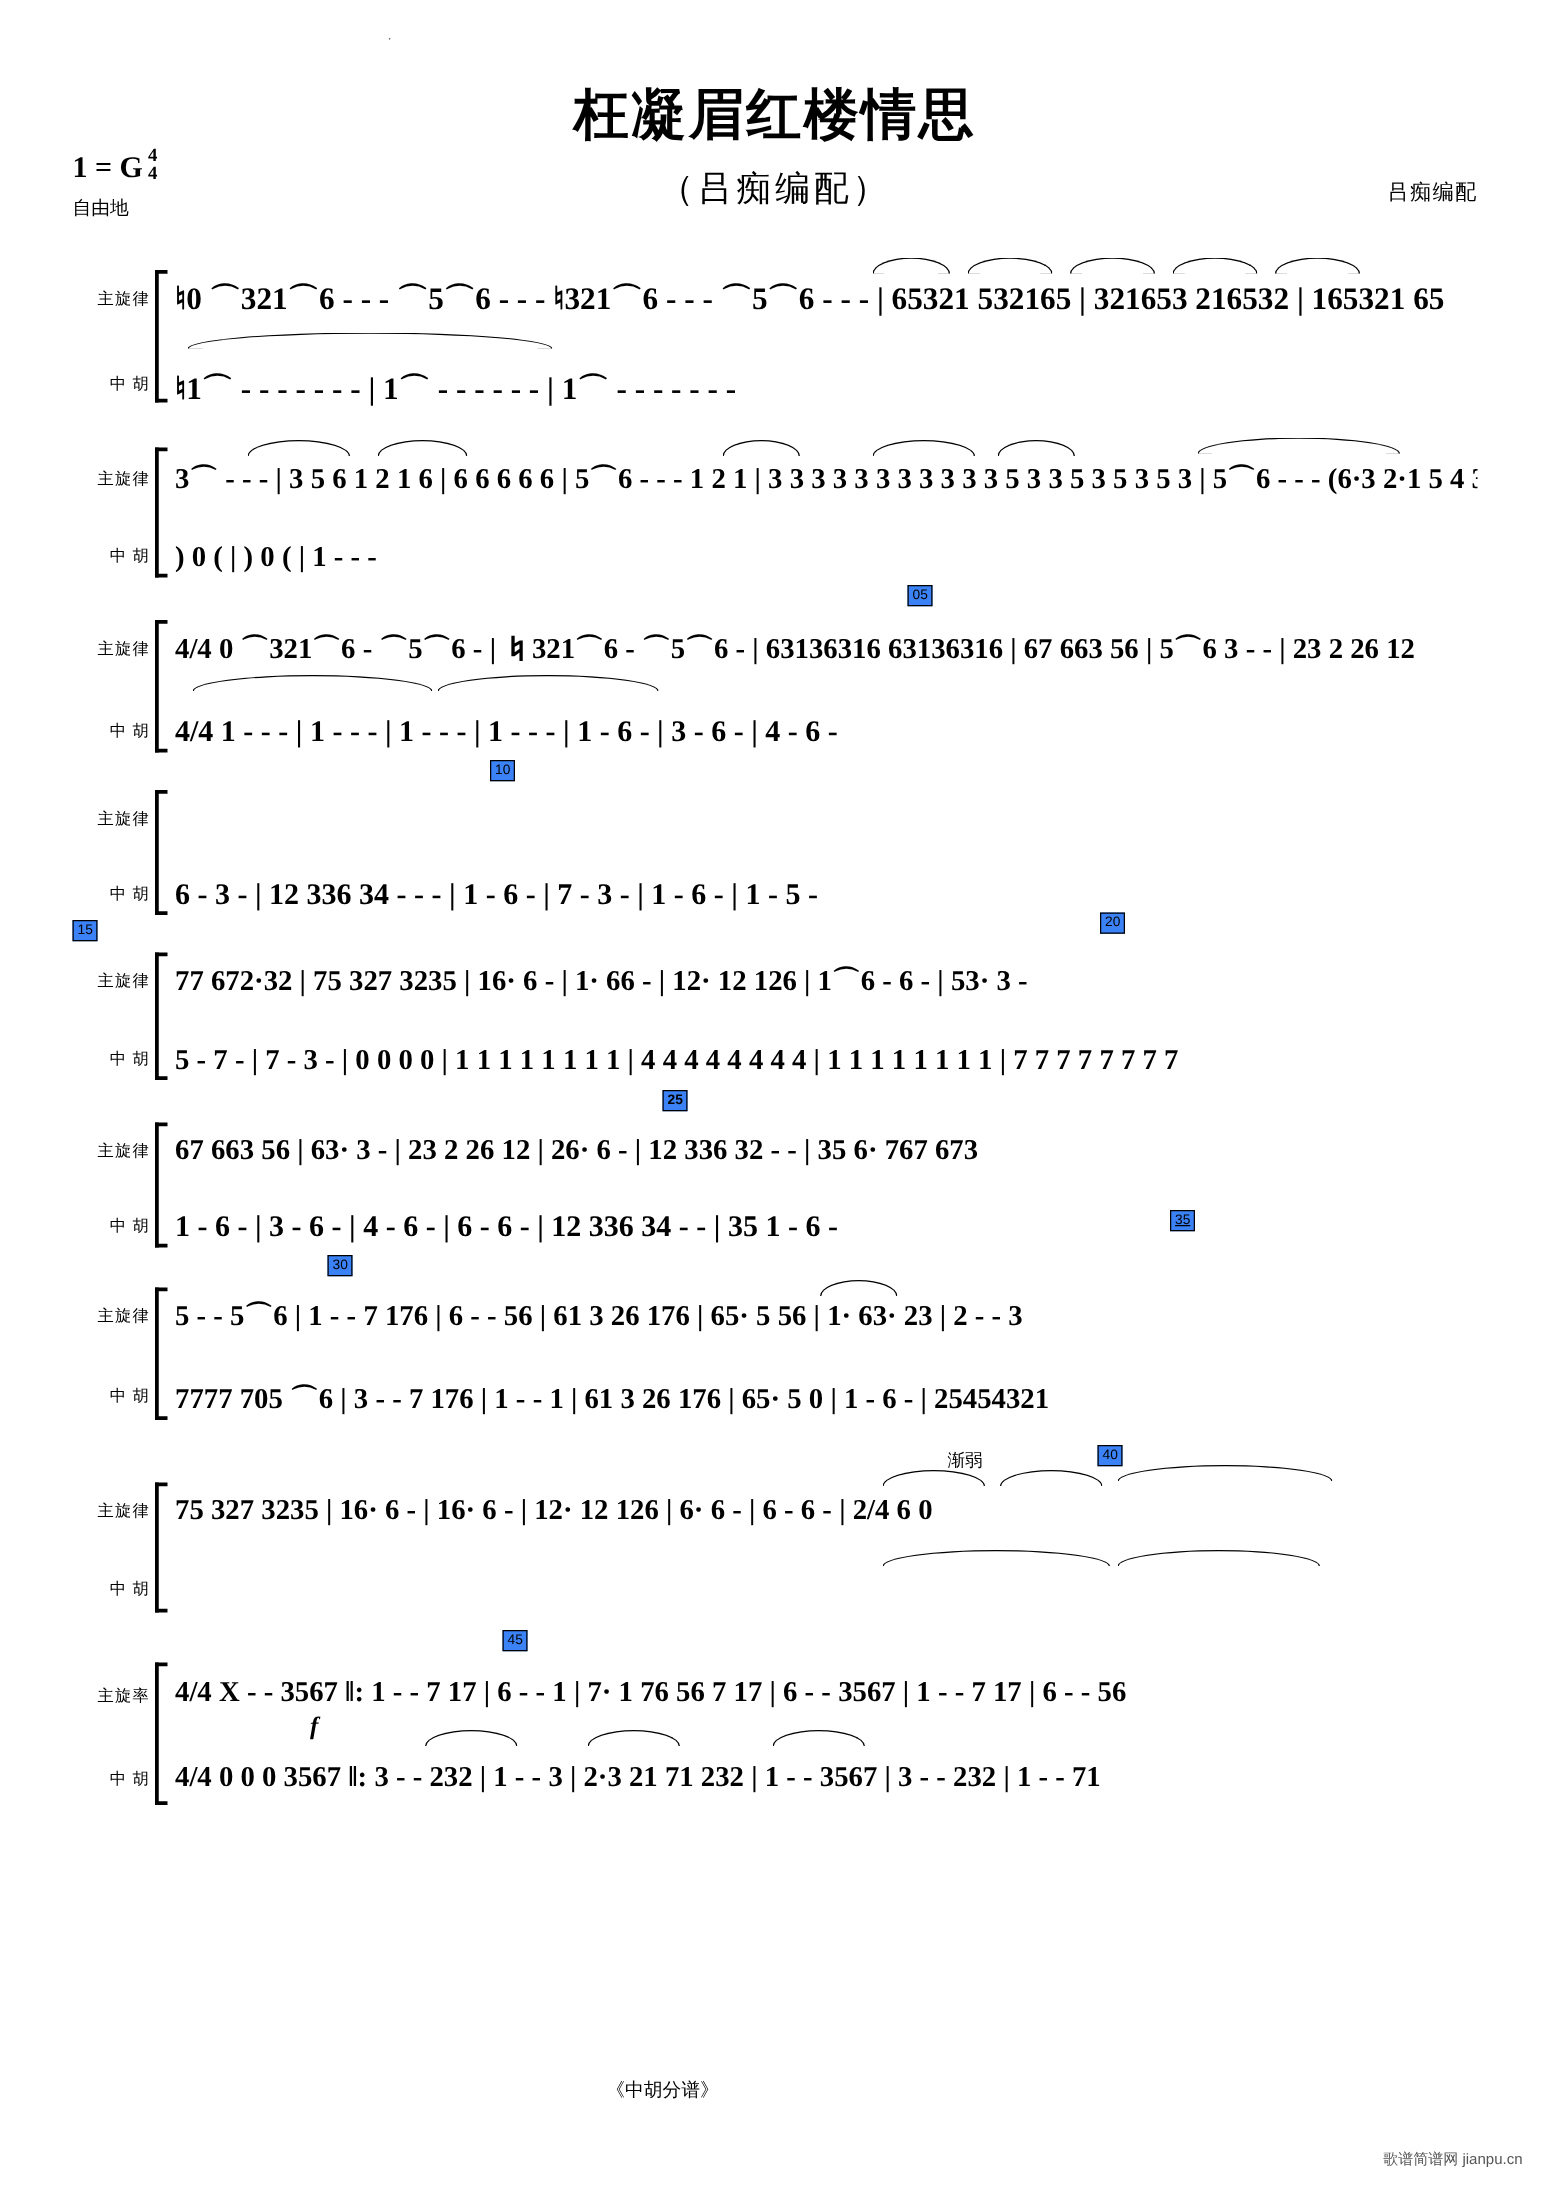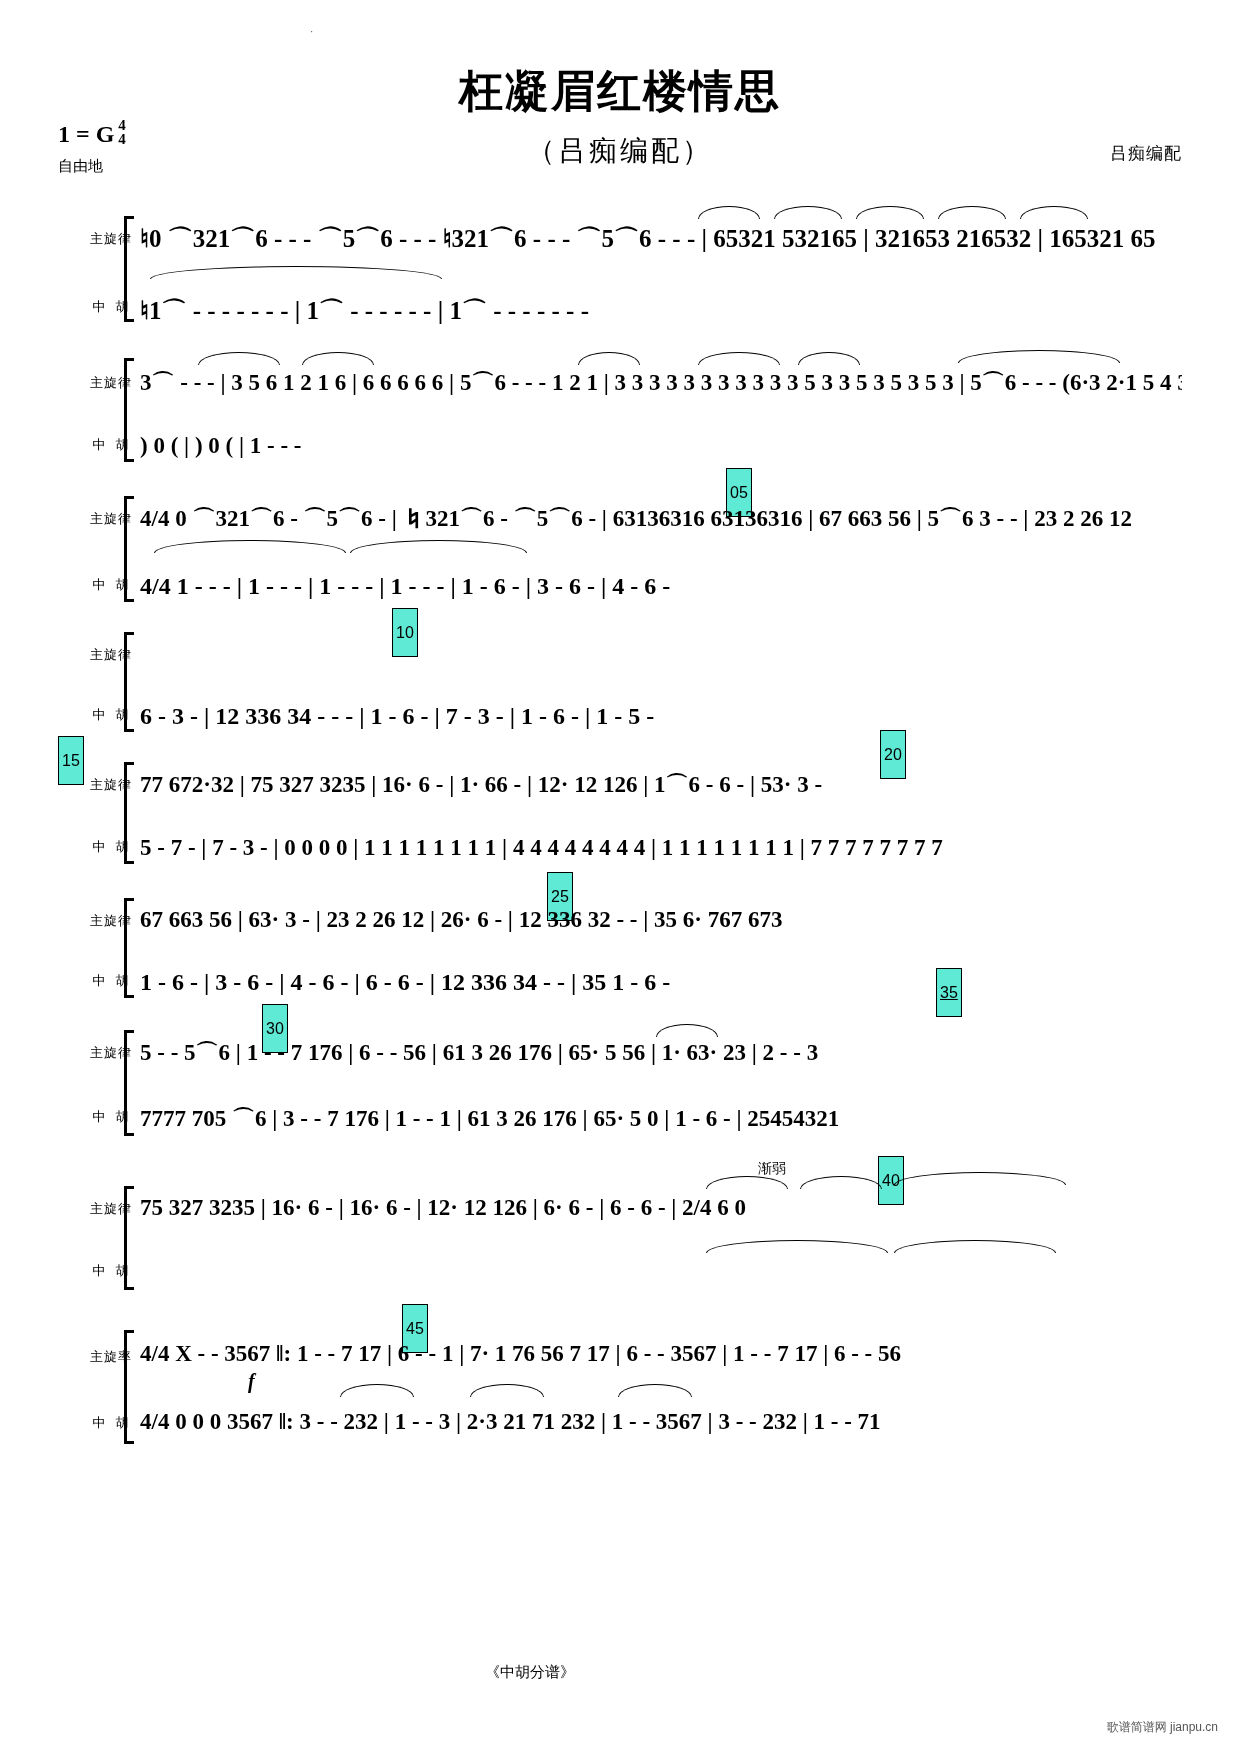--- a/index.html
+++ b/index.html
@@ -77,26 +77,25 @@
   
   .system {
     position: absolute;
     left: 58px;
     width: 1124px;
   }
   .sys-label {
     position: absolute;
     left: 0;
     width: 62px;
-    font-family: Liberation Mono, monospace;
+    font-family: Liberation Serif, serif;
     font-size: 13px;
     letter-spacing: 1px;
-    text-align: center;
+    text-align: right;
     white-space: nowrap;
-    margin-left: 22px;
   }
   .brace {
     position: absolute;
     left: 66px;
     width: 10px;
     border-left: 3px solid #000;
     border-top: 3px solid #000;
     border-bottom: 3px solid #000;
     box-sizing: border-box;
   }
@@ -110,25 +109,25 @@
     font-family: "Liberation Serif", serif;
     font-size: 25px;
     font-weight: bold;
     letter-spacing: 0px;
     white-space: nowrap;
     overflow: hidden;
   }
   .measno {
     position: absolute;
     font-family: "Liberation Sans", sans-serif;
-    font-size: 16px;
+    font-size: 11px;
     border: 1.2px solid #000;
-    padding: 16px 3px;
+    padding: 0 3px;
     line-height: 15px;
-    background: #5eead4;
+    background: #3b82f6;
   }
   .dyn {
     position: absolute;
     font-family: "Liberation Sans", sans-serif;
     font-size: 14px;
   }
   .slurband {
     position: absolute;
     border-top: 1.6px solid #000;
     border-left: 1.6px solid #000;
@@ -230,21 +229,21 @@
   <div class="measno" style="left:880px; top:730px;">20</div>
 
   <div class="system" style="top:758px; height:114px;">
     <div class="brace" style="top:4px; height:102px;"></div>
     <div class="sys-label" style="top:18px;">主旋律</div>
     <div class="sys-label" style="top:80px;">中 胡</div>
     <div class="row" style="top:4px; font-size:23px;">77 672·32 | 75 327 3235 | 16· 6 - | 1· 66 - | 12· 12 126 | 1⌒6 - 6 - | 53· 3 -</div>
     <div class="row" style="top:68px; font-size:23px;">5 - 7 - | 7 - 3 - | 0 0 0 0 | 1 1 1 1 1 1 1 1 | 4 4 4 4 4 4 4 4 | 1 1 1 1 1 1 1 1 | 7 7 7 7 7 7 7 7</div>
   </div>
 
-  <div class="measno" style="left:547px; top:872px;">25</div>
+  <div class="measno" style="left:530px; top:872px;font-weight:bold;">25</div>
 
   <div class="system" style="top:894px; height:112px;">
     <div class="brace" style="top:4px; height:100px;"></div>
     <div class="sys-label" style="top:18px;">主旋律</div>
     <div class="sys-label" style="top:78px;">中 胡</div>
     <div class="row" style="top:4px; font-size:23px;">67 663 56 | 63· 3 - | 23 2 26 12 | 26· 6 - | 12 336 32 - - | 35 6· 767 673</div>
     <div class="row" style="top:66px; font-size:24px;">1 - 6 - | 3 - 6 - | 4 - 6 - | 6 - 6 - | 12 336 34 - - | 35 1 - 6 -</div>
   </div>
 
   <div class="measno" style="left:262px; top:1004px;">30</div>

